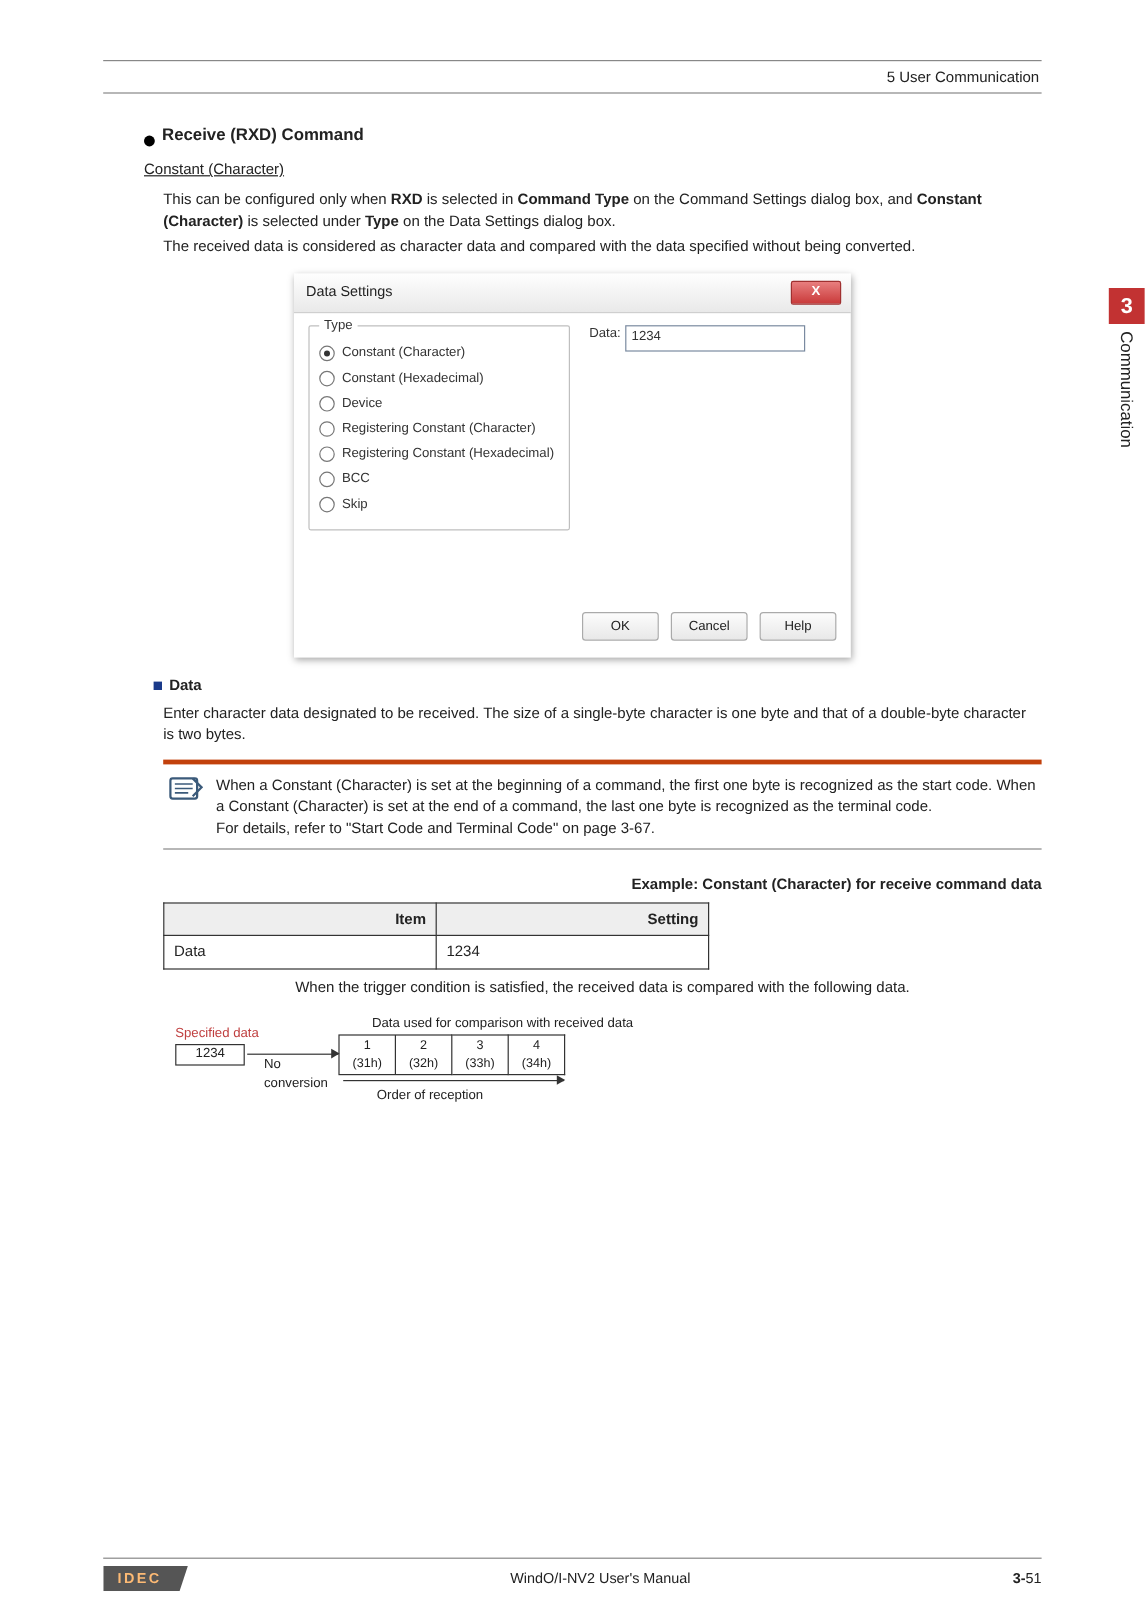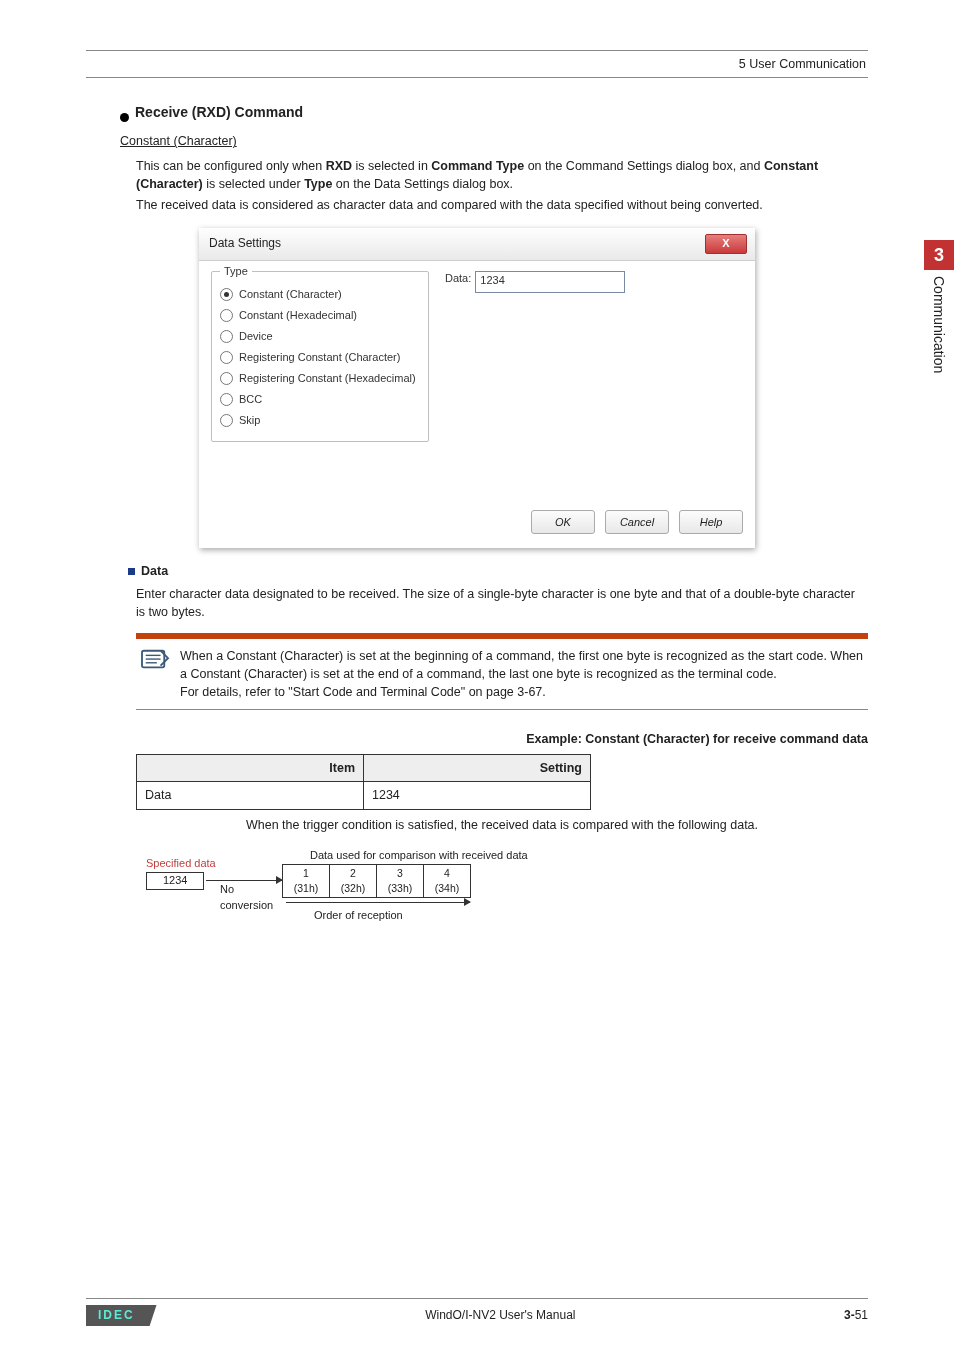--- a/index.html
+++ b/index.html
@@ -55,21 +55,21 @@
     margin-left: 50px;
     margin-right: 4px;
     font-size: 12.5px;
     margin-bottom: 3px;
   }
   .para b { font-weight: bold; }
 
   
   .dialog-wrap { display:flex; justify-content:center; margin: 14px 0 14px 0; }
   .dialog {
-    width: 556px;
+    width: 464px;
     background: #fff;
     box-shadow: 1px 2px 6px rgba(0,0,0,0.35);
     font-family: Tahoma, Verdana, Arial, sans-serif;
   }
   .dlg-title {
     background: linear-gradient(#fefefe,#e9e9e9);
     padding: 6px 8px 6px 10px;
     display: flex;
     align-items: center;
     justify-content: space-between;
@@ -147,39 +147,38 @@
   .dlg-btn {
     min-width: 62px;
     height: 22px;
     background: linear-gradient(#fcfcfc,#e8e8e8);
     border: 1px solid #aaa;
     border-radius: 3px;
     font-size: 11px;
     display: inline-flex;
     align-items: center;
     justify-content: center;
-    font-style: italic;
   }
 
   
   .blue-bullet-row {
     display:flex; align-items:center; margin: 4px 0 4px 42px;
   }
   .blue-sq {
     width:7px;height:7px;background:#1a3a8a;margin-right:6px;
   }
   .blue-bullet-row b { font-size:12.5px; }
 
   .spec-table { margin-left: 72px; margin-top:6px;}
   .spec-row { display:flex; font-size:12.5px; margin:3px 0;}
   .spec-row div:first-child { width: 200px;}
 
   
   .note-wrap {
-    border-top: 6px solid #c2410c;
+    border-top: 4px solid #c2410c;
     border-bottom: 1px solid #888;
     margin: 12px 0 20px 50px;
     display:flex;
     padding: 8px 4px;
     gap: 10px;
   }
   .note-icon {
     width: 30px;
     flex: 0 0 30px;
   }
@@ -271,21 +270,21 @@
     right: 86px;
     border-top: 1px solid #888;
     padding-top: 6px;
     display:flex;
     justify-content: space-between;
     align-items: center;
     font-size: 12px;
   }
   .footer .logo {
     background: #555;
-    color: #5eead4;
+    color: #fdba74;
     font-weight: bold;
     letter-spacing: 2px;
     padding: 2px 22px 2px 12px;
     font-size: 12px;
     clip-path: polygon(0 0, 100% 0, 90% 100%, 0 100%);
   }
   .footer .pnum b { font-weight:bold; }
 </style>
 </head>
 <body>

